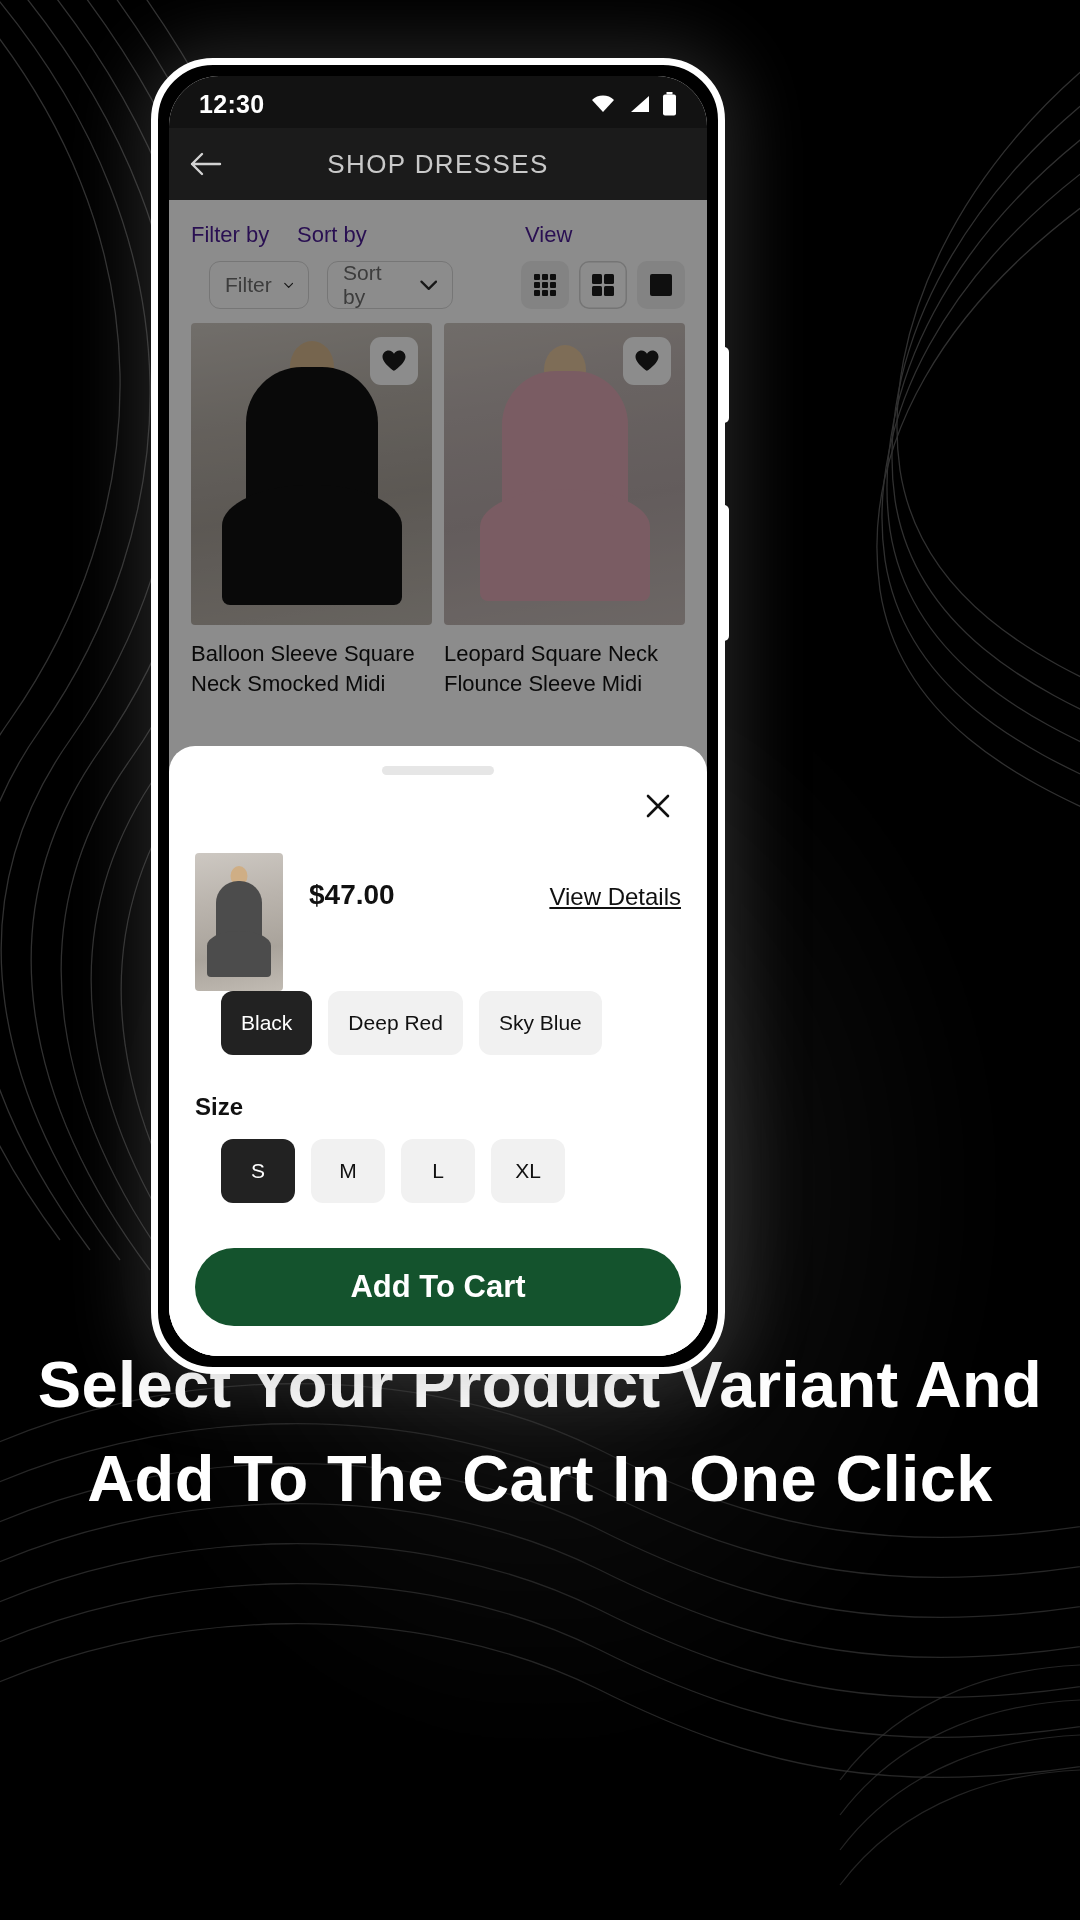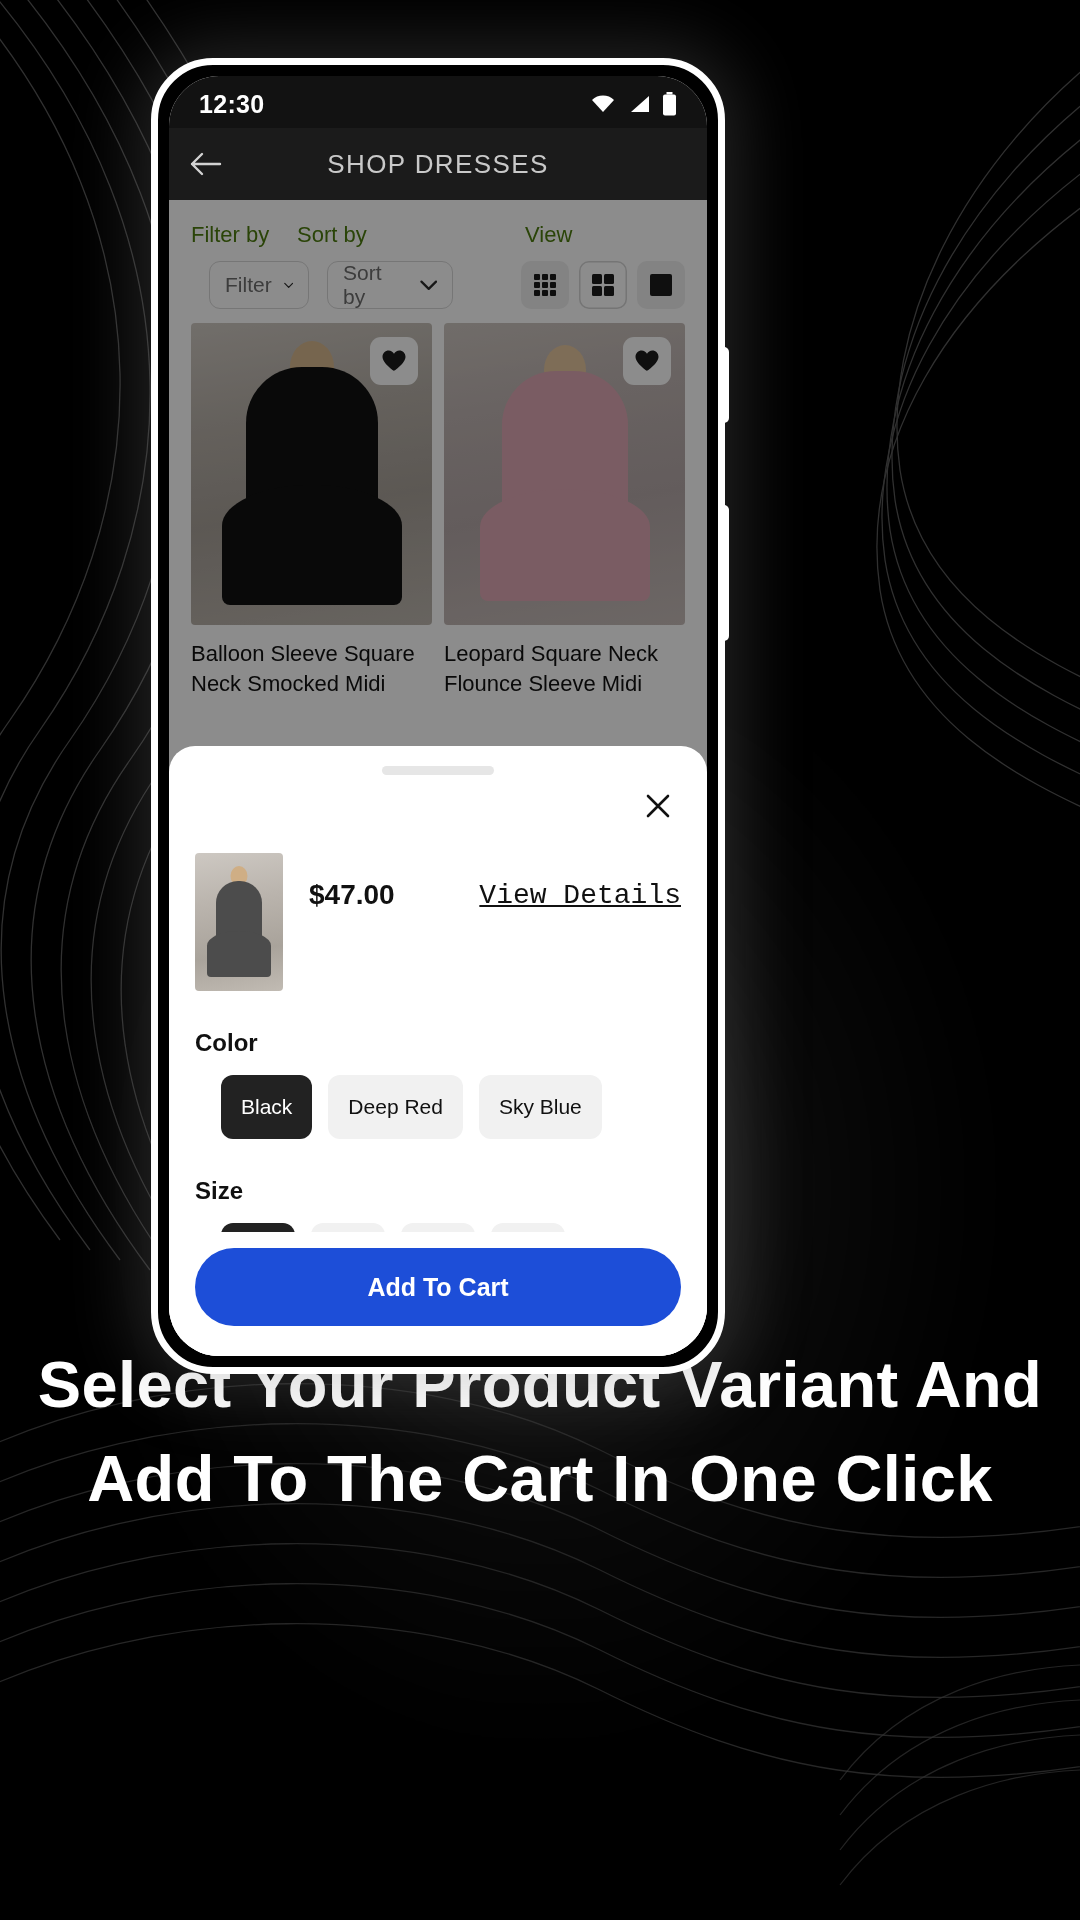--- a/index.html
+++ b/index.html
@@ -66,21 +66,21 @@
 
   
   .page { position:relative; background:#fff; height:calc(100% - 124px); }
   .dimmer {
     position:absolute; inset:0; background:rgba(0,0,0,0.45); z-index:3;
     pointer-events:none;
   }
 
   .filterbar { padding:22px 22px 14px 22px; background:#fff; }
   .fb-labels { display:flex; align-items:flex-start; }
-  .fb-lab { font-size:22px; color:#4d7c0f; font-weight:400; }
+  .fb-lab { font-size:22px; color:#4c1d95; font-weight:400; }
   .fb-lab.filter-l { width:106px; }
   .fb-lab.sort-l { flex:1; }
   .fb-lab.view-l { width:160px; }
   .fb-controls { display:flex; align-items:center; margin-top:13px;padding-left:18px; }
   .dd {
     height:48px; border:1.6px solid #d8d8d8; border-radius:11px;
     display:flex; align-items:center; gap:12px;
     padding:0 15px; background:#fff;
   }
   .dd-text { font-size:21px; color:#6e6e6e; }
@@ -167,36 +167,36 @@
     background:#4c4c4c; border-radius:50% 50% 4px 4px / 32% 32% 4px 4px;
   }
   .prod-thumb .h {
     position:absolute; left:50%; top:13px; transform:translateX(-50%);
     width:17px; height:20px; border-radius:50%; background:#cfae85;
   }
   .prod-info { flex:1; padding-top:4px; }
   .prod-name { font-size:25px; line-height:1.28; color:#111; }
   .prod-row { display:flex; align-items:flex-end; justify-content:space-between; margin-top:22px; }
   .prod-price { font-size:28px; font-weight:700; color:#111; }
-  .view-details { font-size:28px; color:#111; text-decoration:underline;font-family:Liberation Mono, monospace; }
+  .view-details { font-size:24px; color:#111; text-decoration:underline; }
 
   .sec-title { font-size:24px; font-weight:700; color:#111; margin:38px 0 18px 0; }
   .chips { display:flex; gap:16px; }
   .chip {
     height:64px; border-radius:12px; background:#f1f1f1;
     display:flex; align-items:center; justify-content:center;
     padding:0 20px; font-size:21px; color:#111; white-space:nowrap;
   }
   .chip.sel { background:#222222; color:#ffffff;margin-left:26px; }
   .size-chips .chip { min-width:74px; padding:0 18px; }
 
   .sheet-footer { padding:16px 26px 30px 26px; background:#fff; }
   .atc {
-    width:100%; height:78px; border-radius:40px; background:#1d4ed8;
-    color:#fff; font-size:25px; font-weight:700;
+    width:100%; height:78px; border-radius:40px; background:#14532d;
+    color:#fff; font-size:31px; font-weight:700;
     display:flex; align-items:center; justify-content:center;
     border:none; cursor:pointer;
   }
 
   
   .caption {
     position:absolute; left:0; right:0; top:1338px;
     text-align:center; color:#fff;
     font-size:65px; font-weight:700; line-height:1.45;
     letter-spacing:.4px; z-index:4;
@@ -381,21 +381,20 @@
               <div class="d"></div>
             </div>
             <div class="prod-info">
               <div class="prod-row">
                 <div class="prod-price">$47.00</div>
                 <a class="view-details" href="#">View Details</a>
               </div>
             </div>
           </div>
 
-          <div class="sec-title">Color</div>
           <div class="chips">
             <div class="chip sel">Black</div>
             <div class="chip">Deep Red</div>
             <div class="chip">Sky Blue</div>
 
           </div>
 
           <div class="sec-title">Size</div>
           <div class="chips size-chips">
             <div class="chip sel">S</div>

